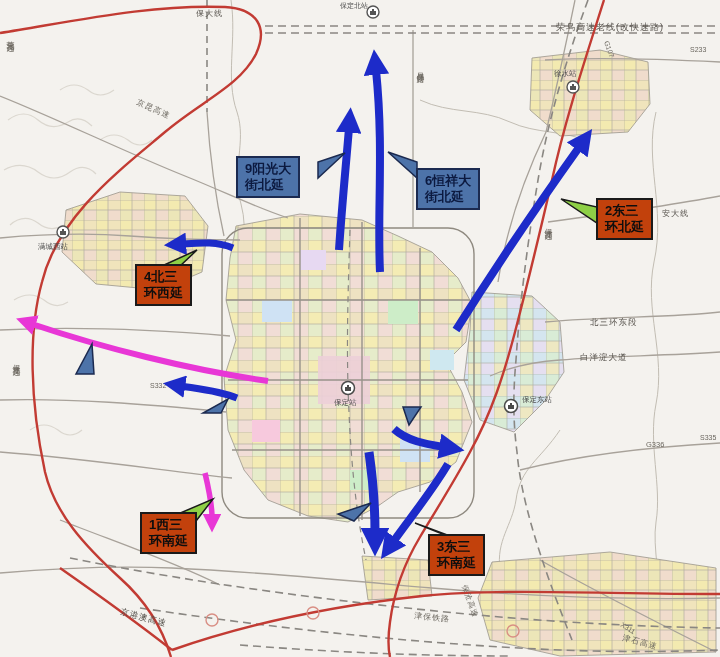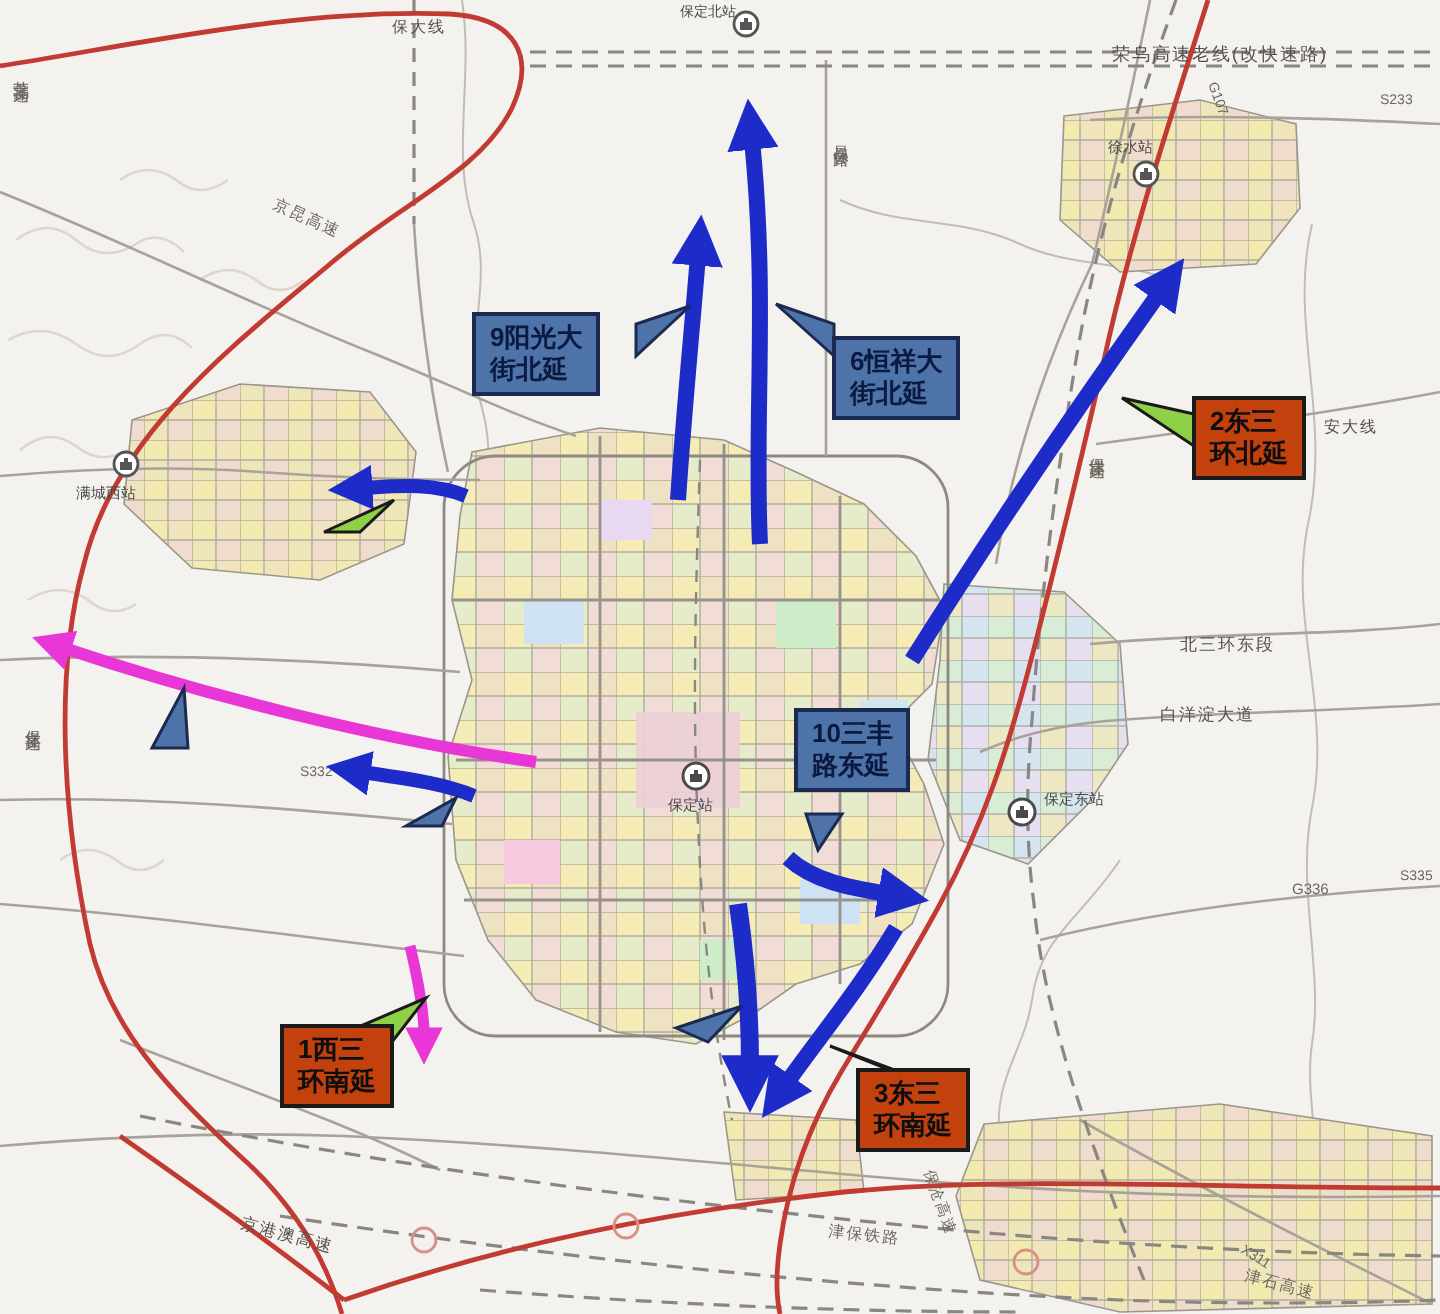--- a/index.html
+++ b/index.html
@@ -231,23 +231,23 @@
   <div>街北延</div>
 </div>
 <div class="callout blue" style="left:416px;top:168px;">
   <div>6恒祥大</div>
   <div>街北延</div>
 </div>
 <div class="callout green" style="left:596px;top:198px;">
   <div>2东三</div>
   <div>环北延</div>
 </div>
-<div class="callout blue" style="left:397px;top:354px;">
-  <div>10三丰</div>
-  <div>路东延</div>
+<div class="callout green" style="left:135px;top:264px;">
+  <div>4北三</div>
+  <div>环西延</div>
 </div>
 <div class="callout green" style="left:112px;top:512px;margin-left:28px;">
   <div>1西三</div>
   <div>环南延</div>
 </div>
 <div class="callout green" style="left:428px;top:534px;">
   <div>3东三</div>
   <div>环南延</div>
 </div>
 

